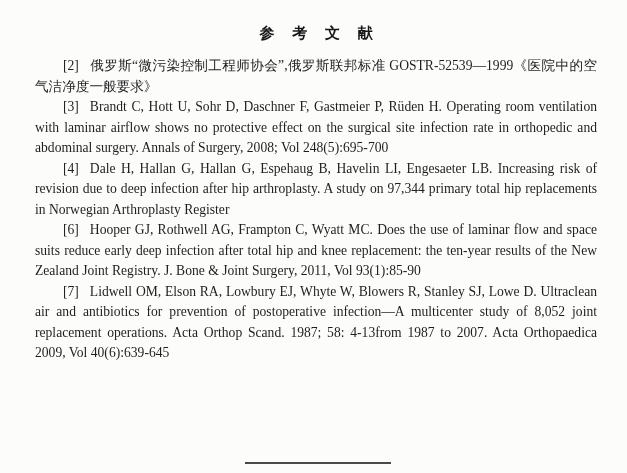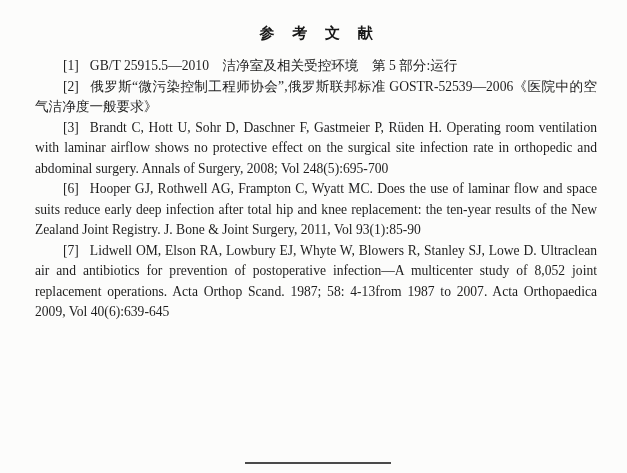--- a/index.html
+++ b/index.html
@@ -54,26 +54,26 @@
 </style>
 </head>
 <body>
 
 <div class="page">
 
   <h1 class="title">参 考 文 献</h1>
 
   <div class="ref-list">
 
-    <p class="ref"><span class="ref-label">[1]</span><span class="ref-text">GB/T 25915.5—2010　洁净室及相关受控环境　第 5 部分:运行</span></p>
 
-    <p class="ref"><span class="ref-label">[2]</span><span class="ref-text">俄罗斯“微污染控制工程师协会”,俄罗斯联邦标准 GOSTR-52539—2006《医院中的空气洁净度一般要求》</span></p>
+    <p class="ref"><span class="ref-label">[2]</span><span class="ref-text">俄罗斯“微污染控制工程师协会”,俄罗斯联邦标准 GOSTR-52539—1999《医院中的空气洁净度一般要求》</span></p>
 
     <p class="ref"><span class="ref-label">[3]</span><span class="ref-text">Brandt C, Hott U, Sohr D, Daschner F, Gastmeier P, Rüden H. Operating room ventilation with laminar airflow shows no protective effect on the surgical site infection rate in orthopedic and abdominal surgery. Annals of Surgery, 2008; Vol 248(5):695-700</span></p>
 
+    <p class="ref"><span class="ref-label">[4]</span><span class="ref-text">Dale H, Hallan G, Hallan G, Espehaug B, Havelin LI, Engesaeter LB. Increasing risk of revision due to deep infection after hip arthroplasty. A study on 97,344 primary total hip replacements in Norwegian Arthroplasty Register</span></p>
 
 
     <p class="ref"><span class="ref-label">[6]</span><span class="ref-text">Hooper GJ, Rothwell AG, Frampton C, Wyatt MC. Does the use of laminar flow and space suits reduce early deep infection after total hip and knee replacement: the ten-year results of the New Zealand Joint Registry. J. Bone &amp; Joint Surgery, 2011, Vol 93(1):85-90</span></p>
 
     <p class="ref"><span class="ref-label">[7]</span><span class="ref-text">Lidwell OM, Elson RA, Lowbury EJ, Whyte W, Blowers R, Stanley SJ, Lowe D. Ultraclean air and antibiotics for prevention of postoperative infection—A multicenter study of 8,052 joint replacement operations. Acta Orthop Scand. 1987; 58: 4-13from 1987 to 2007. Acta Orthopaedica 2009, Vol 40(6):639-645</span></p>
 
   </div>
 
   <div class="footer-rule"></div>
 

